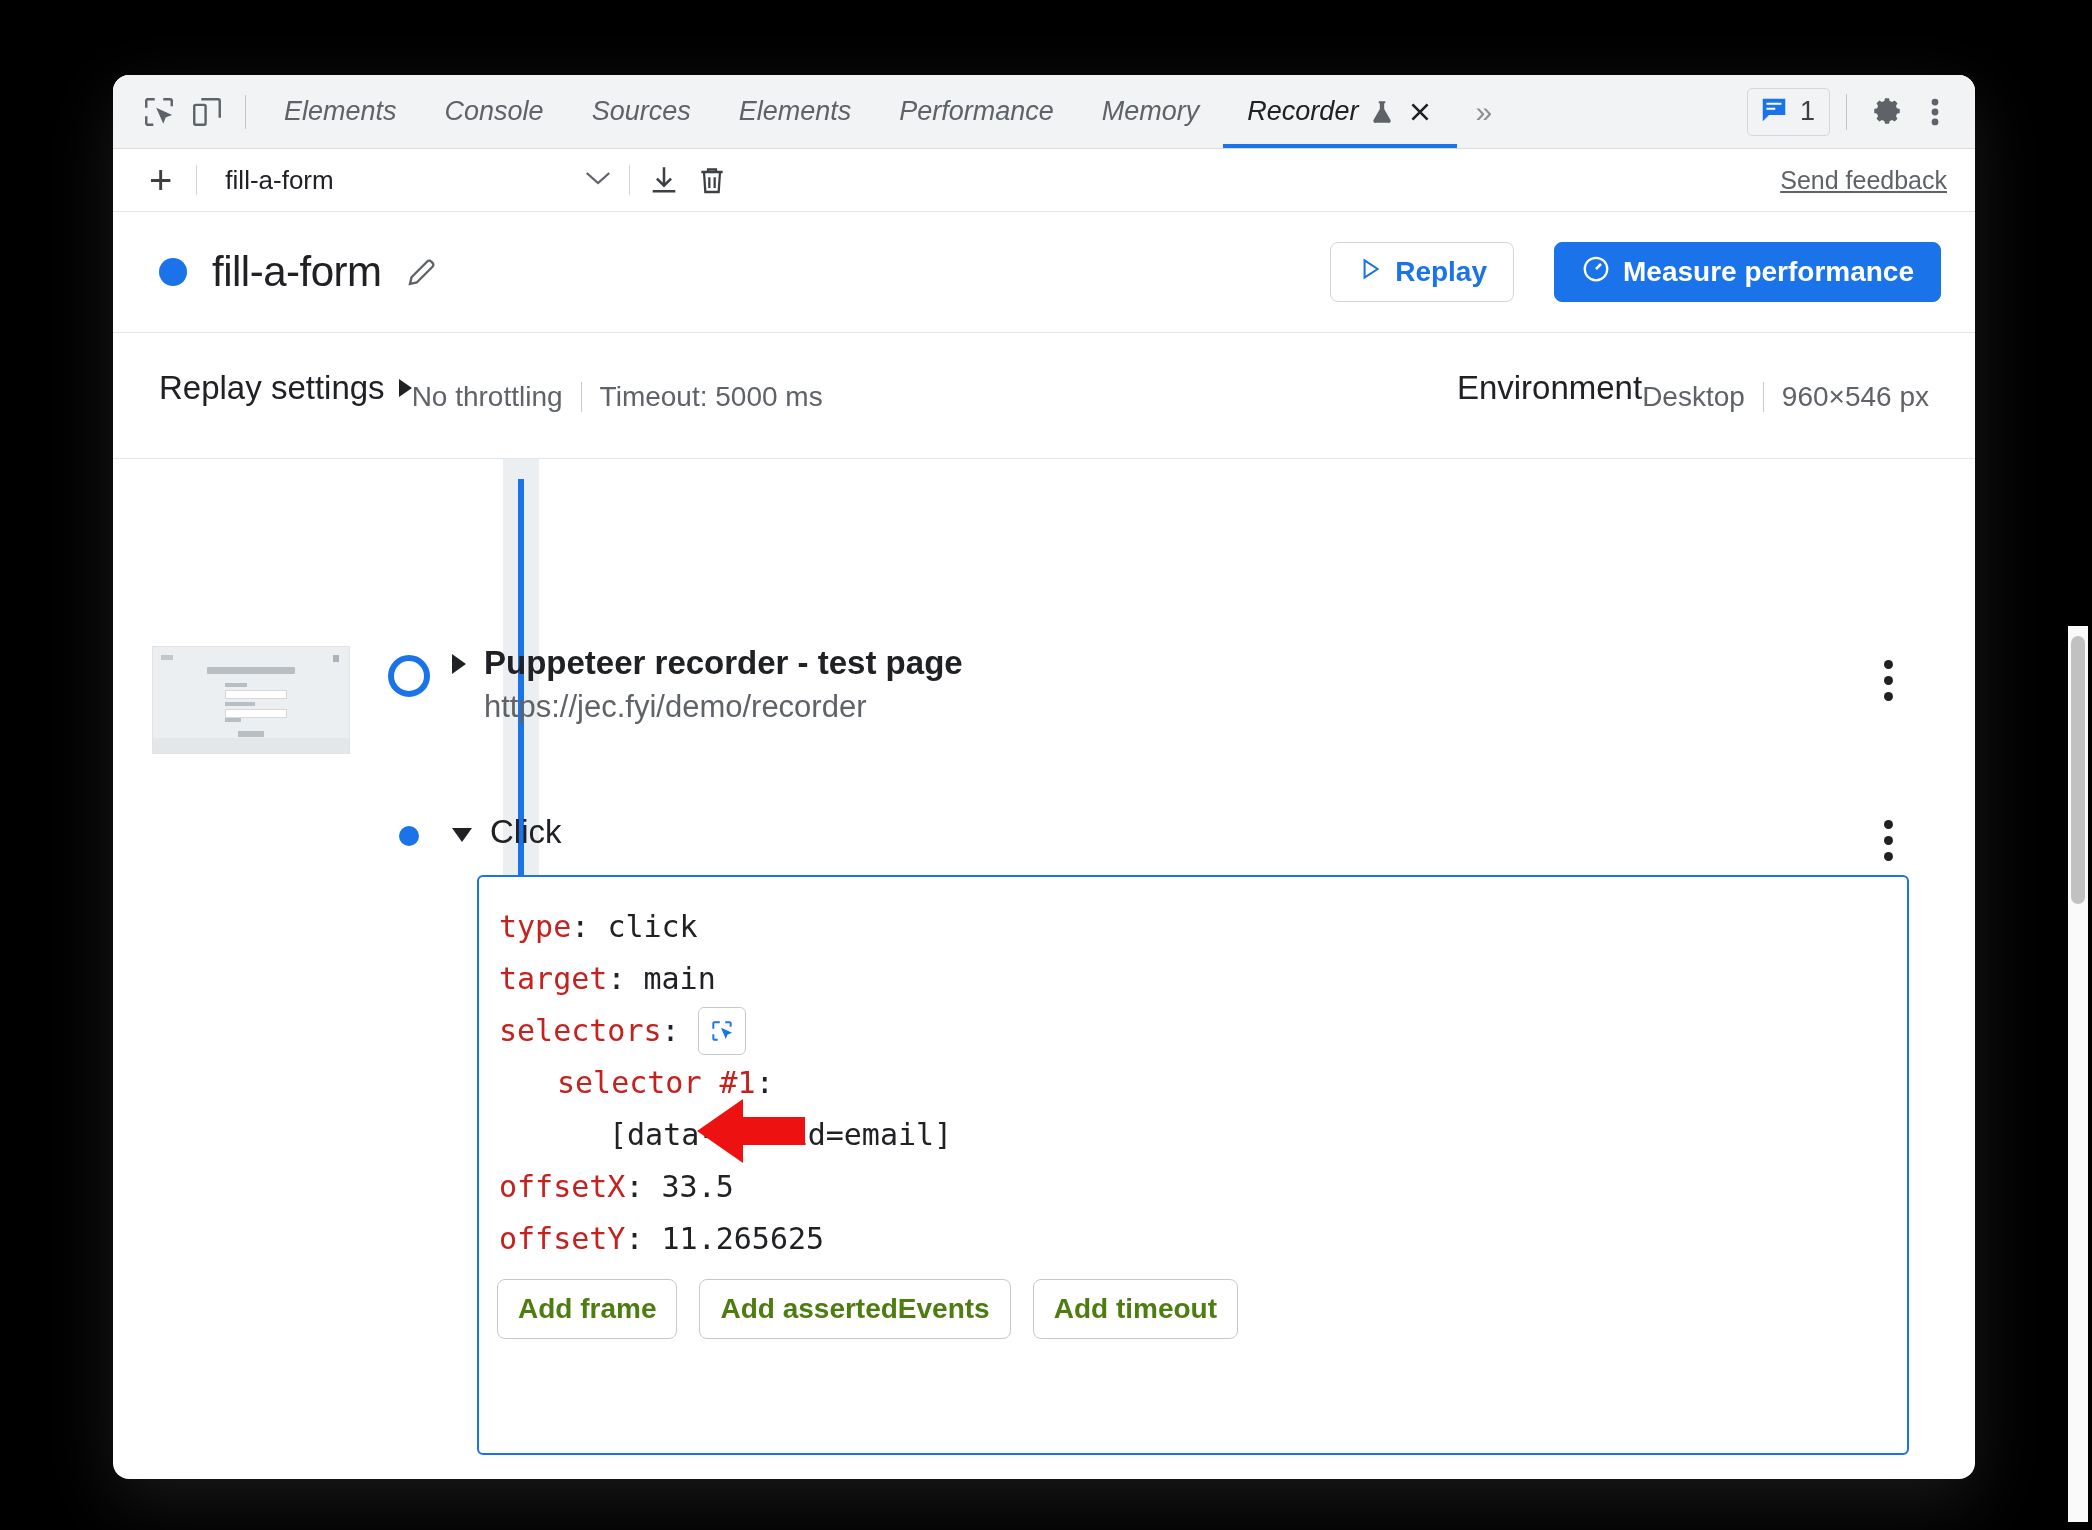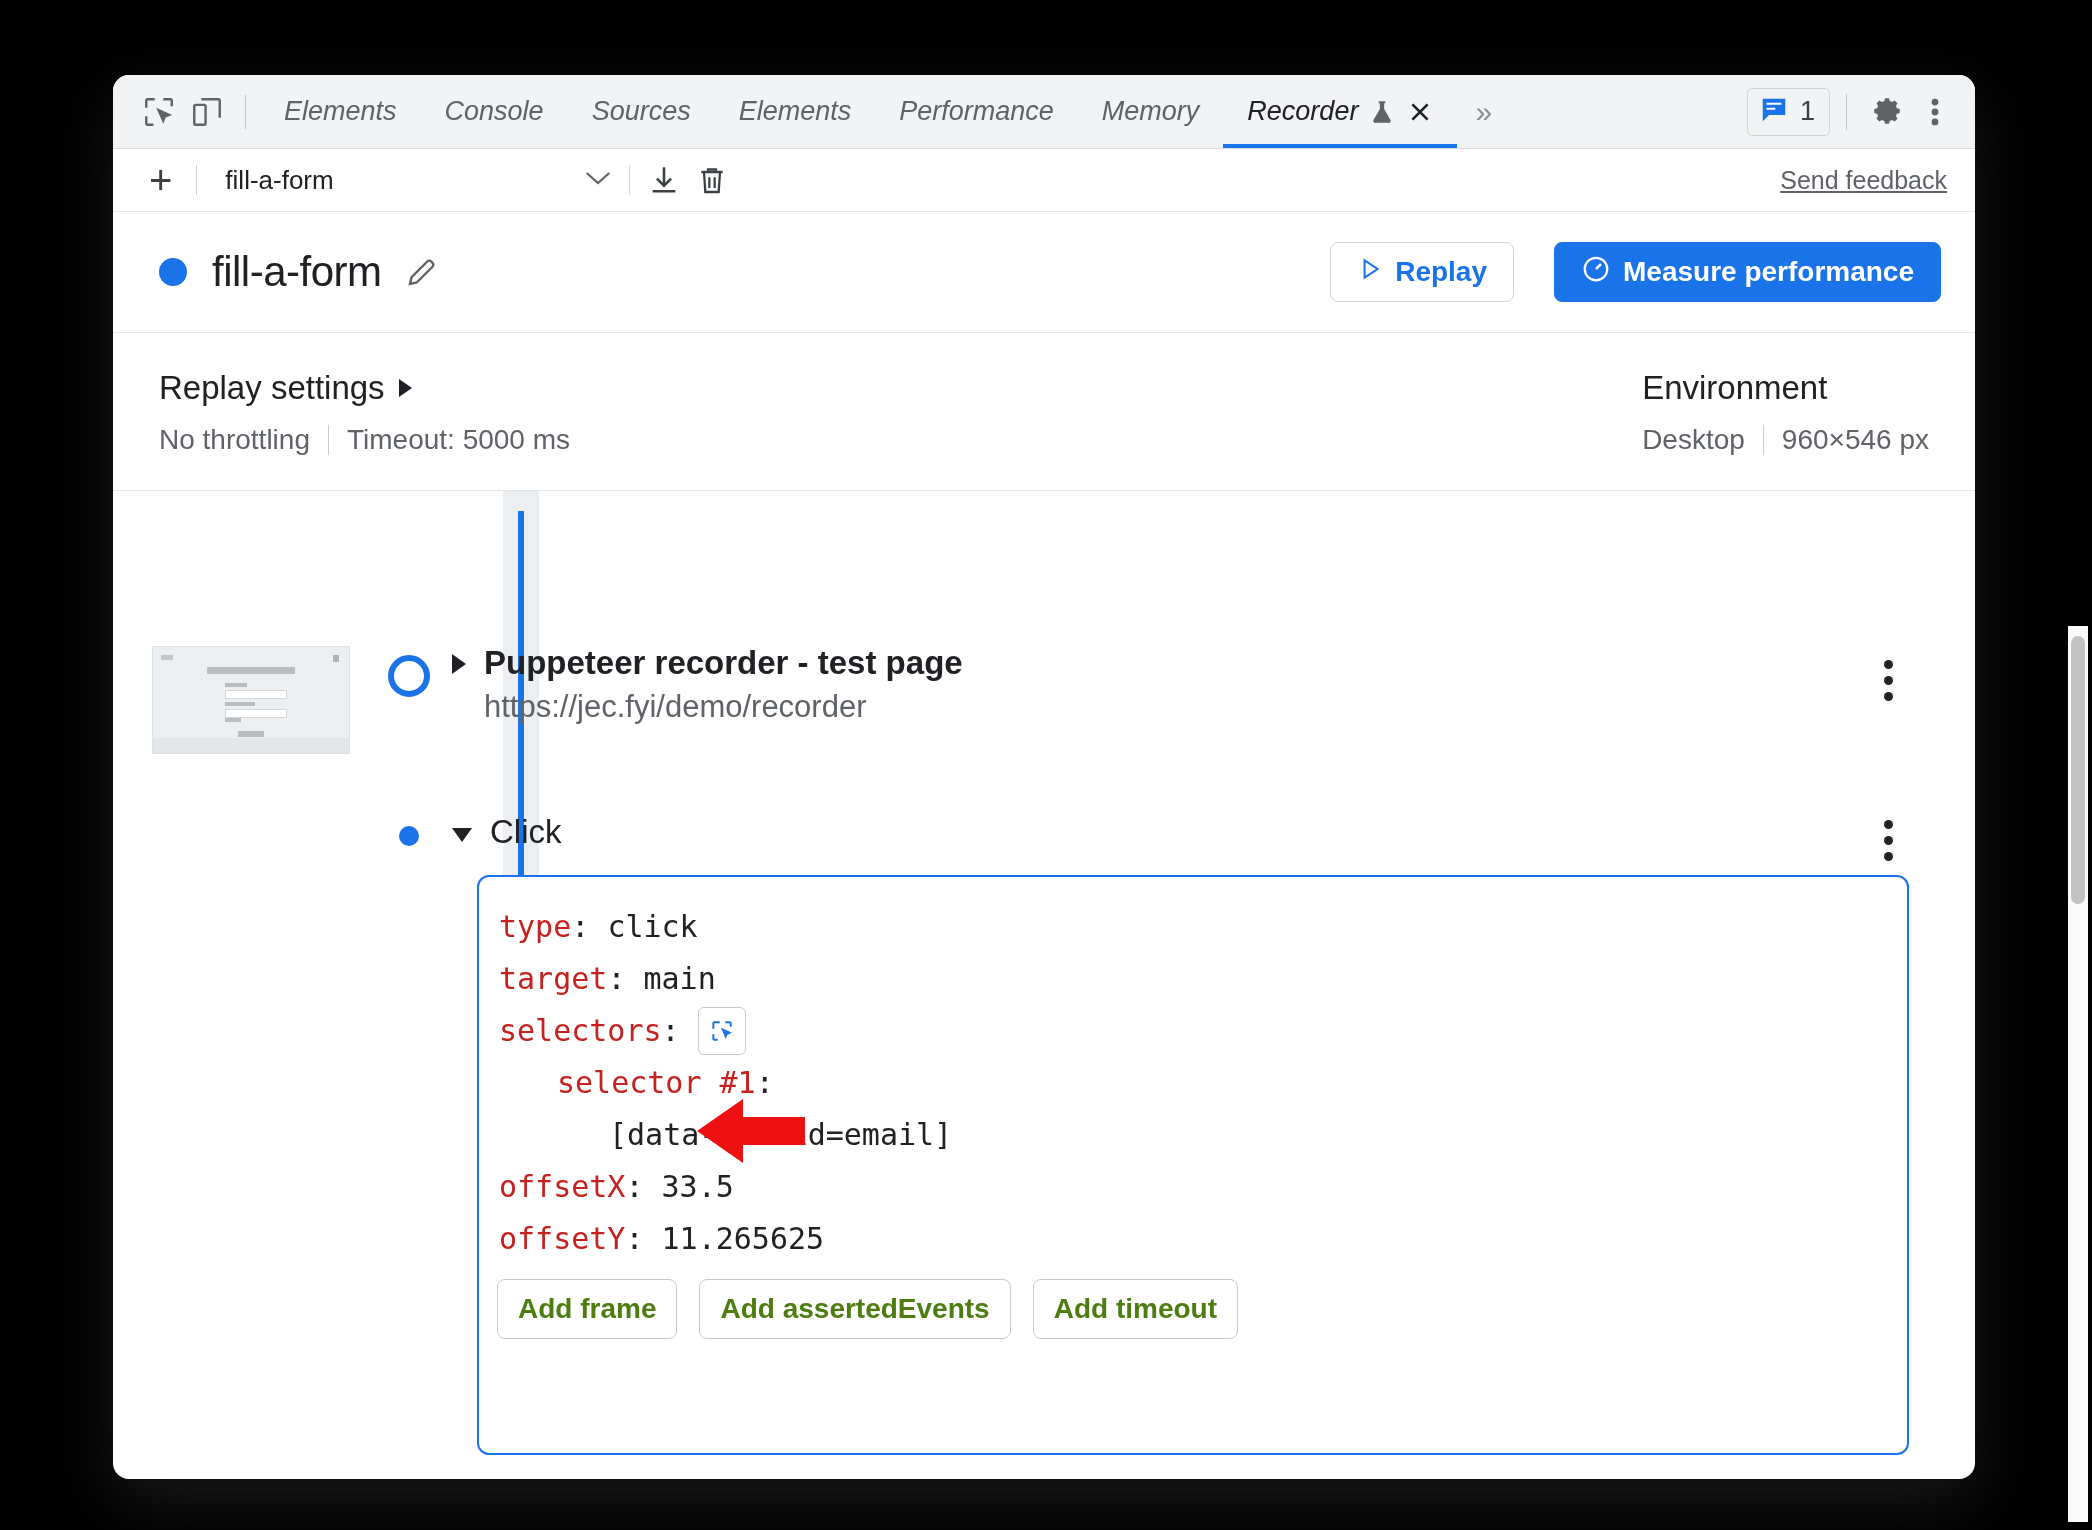--- a/index.html
+++ b/index.html
@@ -196,21 +196,21 @@
     border: 1px solid #1a73e8;
   }
 
   
   .settings {
     display: flex;
     padding: 36px 46px 34px 46px;
     border-bottom: 1px solid #e4e6e7;
     background: #ffffff;
   }
-  .set-col { display: flex; flex-direction: column; }
+  .set-col { display: flex; flex-direction: row; }
   .set-col.right { margin-left: auto; }
   .set-title {
     font-size: 33px;
     color: #202124;
     display: flex;
     align-items: center;
     gap: 14px;
     margin-bottom: 17px;
   }
   .tri-right {
@@ -373,21 +373,21 @@
   }
 
   
   .code-box {
     position: absolute;
     left: 477px;
     top: 875px;
     width: 1432px;
     height: 580px;
     border: 2px solid #1a73e8;
-    border-radius: 12px;
+    border-radius: 6px;
     box-sizing: border-box;
     background: #ffffff;
     padding: 24px 0 0 0;
     overflow: hidden;
   }
   .code-line {
     font-family: "DejaVu Sans Mono", monospace;
     font-size: 30px;
     color: #202124;
     line-height: 52px;

